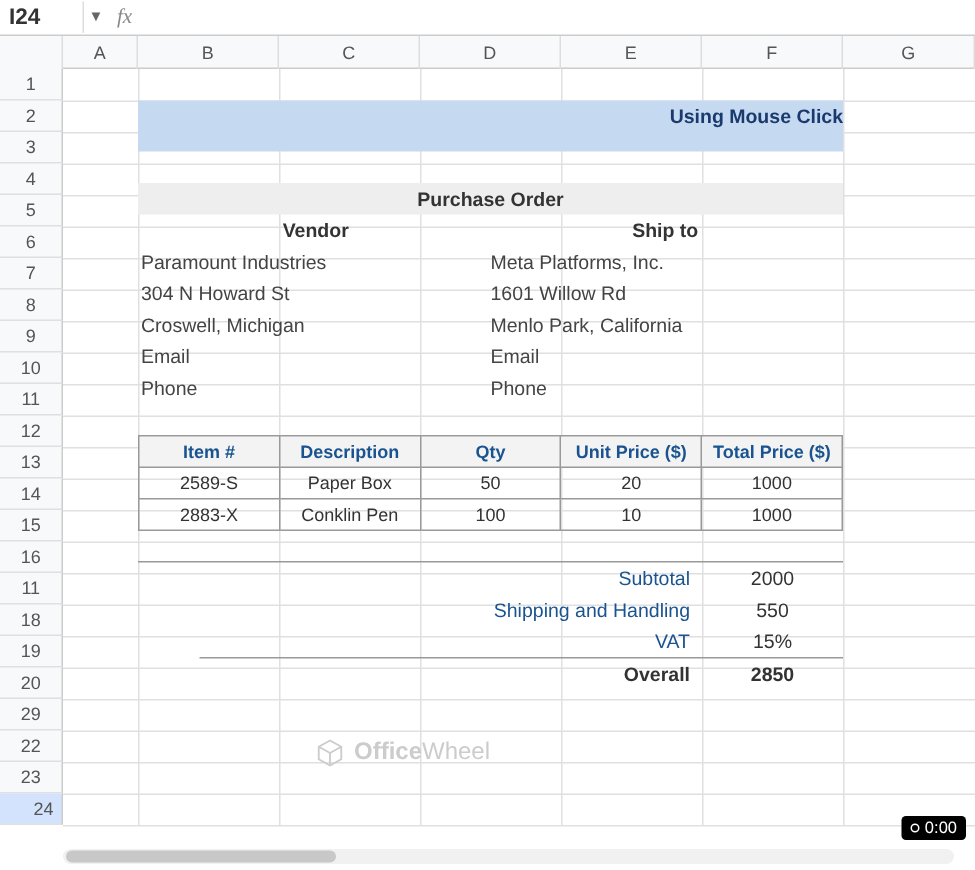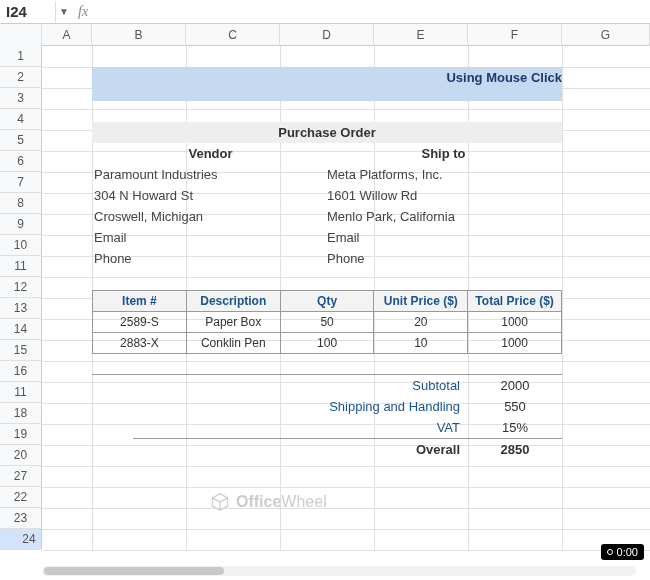--- a/index.html
+++ b/index.html
@@ -102,21 +102,21 @@
         <div class="row-header">11</div>
         <div class="row-header">12</div>
         <div class="row-header">13</div>
         <div class="row-header">14</div>
         <div class="row-header">15</div>
         <div class="row-header">16</div>
         <div class="row-header">11</div>
         <div class="row-header">18</div>
         <div class="row-header">19</div>
         <div class="row-header">20</div>
-        <div class="row-header">27</div>
+        <div class="row-header">29</div>
         <div class="row-header">22</div>
         <div class="row-header">23</div>
         <div class="row-header active">24</div>
       </div>
 
     <div class="cells" style="height:504px;">
       <div class="gridlines" id="gridlines">
           <div class="vl" style="left: 50px;"></div>
           <div class="vl" style="left: 144px;"></div>
           <div class="vl" style="left: 238px;"></div>

